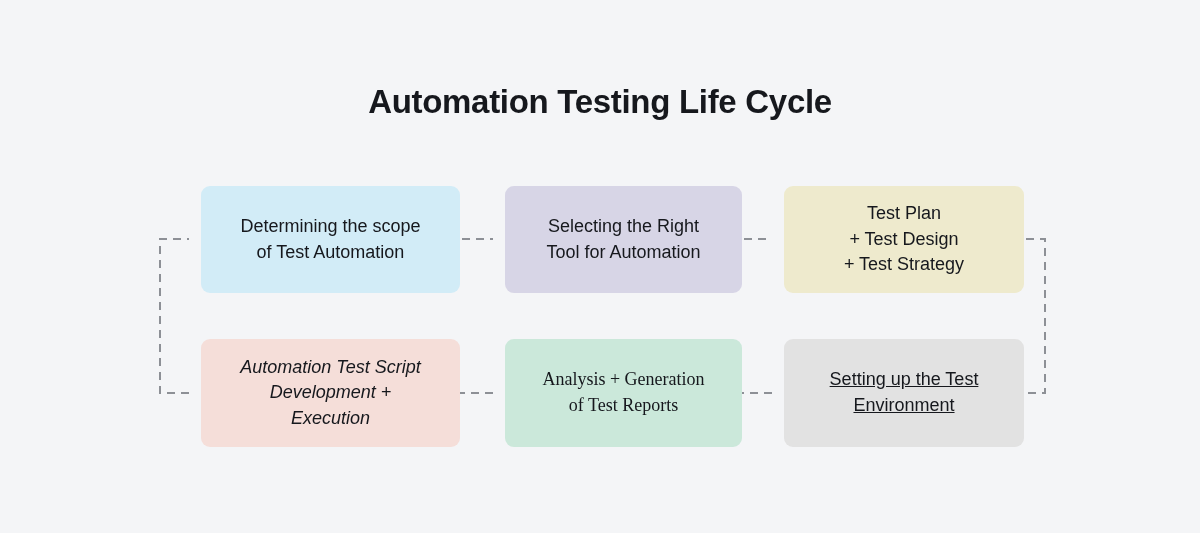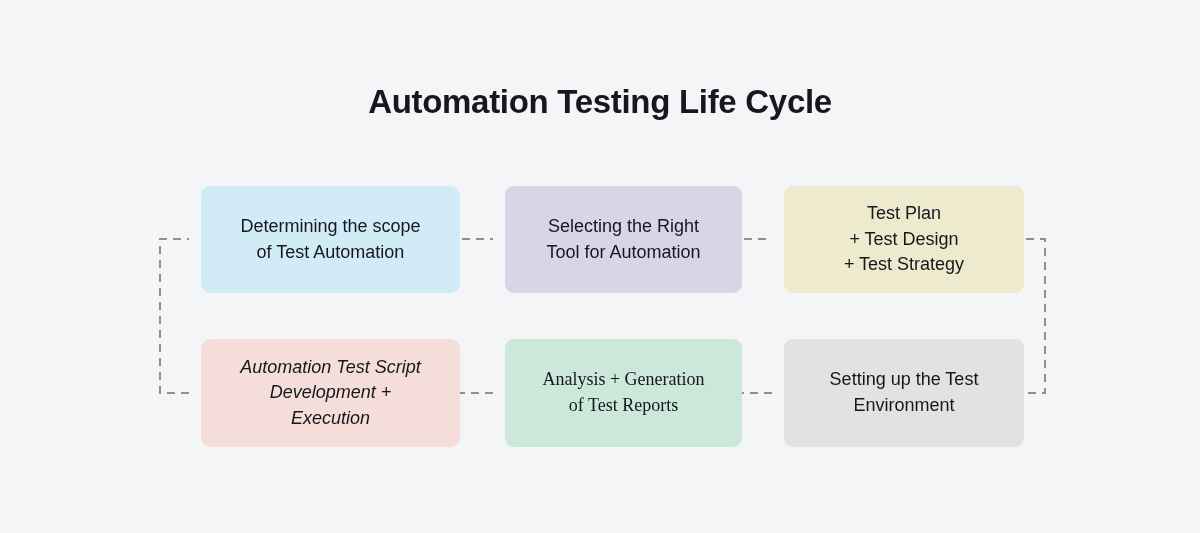--- a/index.html
+++ b/index.html
@@ -77,21 +77,21 @@
   
   .c1 { left: 189px; width: 259px; }
   .c2 { left: 493px; width: 237px; }
   .c3 { left: 772px; width: 240px; text-align: center; }
 
   .box-1 { background: #d2ecf7; }
   .box-2 { background: #d7d5e6; }
   .box-3 { background: #eeeacd; }
   .box-4 { background: #f5ded9; font-style: italic; }
   .box-5 { background: #cbe8da; font-family: Liberation Serif, serif; }
-  .box-6 { background: #e2e2e2; }
+  .box-6 { background: #e2e2e2; text-decoration: underline; }
 </style>
 </head>
 <body>
 
 <div id="diagram-root">
 
   <div id="page-title">Automation Testing Life Cycle</div>
 
   <svg id="connector-layer" viewBox="0 0 1200 533" width="1200" height="533" xmlns="http://www.w3.org/2000/svg">
     <g fill="none" stroke="#8d9096" stroke-width="2" stroke-dasharray="8 6">

